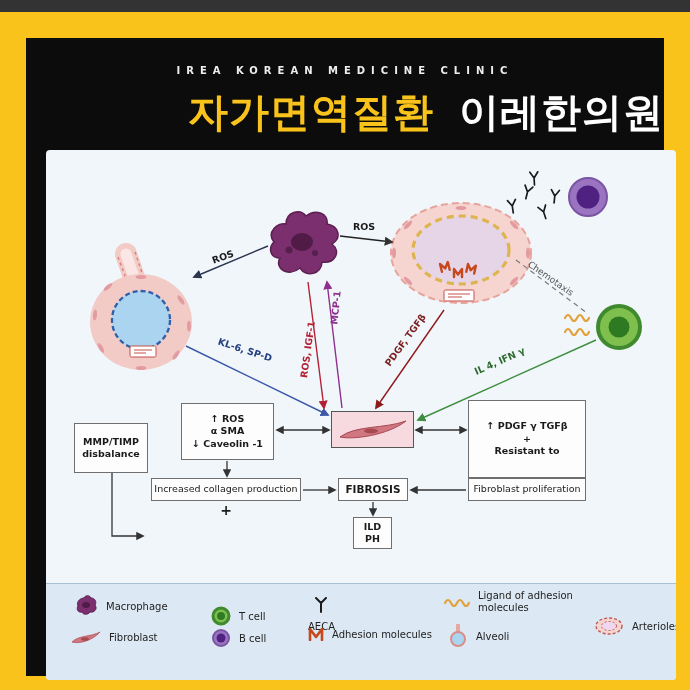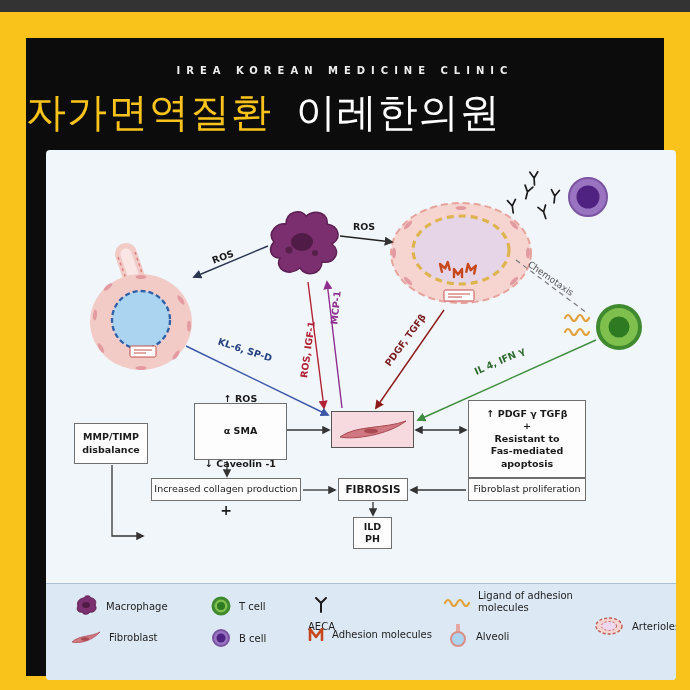--- a/index.html
+++ b/index.html
@@ -1,22 +1,22 @@
 <!DOCTYPE html>
 <html><head>
 <meta charset="utf-8">
 <style>
   * { box-sizing: border-box; }
   body { margin:0; background:#333; font-family:"DejaVu Sans", sans-serif; }
   .frame { width:690px; height:690px; background:#F9C31B; padding:26px; position:relative;margin-top:12px; }
   .inner { position:relative; width:100%; height:100%; background:#0C0C0C; }
   .clinic { position:absolute; top:27px; left:0; width:100%; text-align:center;
             color:#EDEDED; font-size:10px; letter-spacing:6px; font-weight:600; }
-  .title { position:absolute; top:47px; left:0; width:100%; text-align:left;
-           font-size:40px; font-weight:400; letter-spacing:1px; white-space:nowrap; }
+  .title { position:absolute; top:47px; left:0; width:100%; text-align:right;
+           font-size:40px; font-weight:700; letter-spacing:1px; white-space:nowrap; }
   .t-yellow { color:#F9C31B; }
   .t-white  { color:#FFFFFF; margin-left:10px; }
   .panel { position:absolute; left:20px; top:112px; width:630px; height:530px;
            background:#F1F6FB; border-radius:4px; overflow:hidden; }
   .svg-layer { position:absolute; left:0; top:0; }
   svg { font-family:"DejaVu Sans", sans-serif; }
   .box { position:absolute; background:#FDFDFE; border:1px solid #6f6f6f;
          display:flex; flex-direction:column; align-items:center; justify-content:center;
          font-size:9.5px; color:#1a1a1a; text-align:center; line-height:1.3; padding:2px; }
   .bold { font-weight:700; }
@@ -173,41 +173,40 @@
           <line x1="370" y1="280" x2="420" y2="280" marker-start="url(#mk-black)" marker-end="url(#mk-black)"></line>
           <line x1="181" y1="311" x2="181" y2="326" marker-end="url(#mk-black)"></line>
           <line x1="481" y1="312" x2="481" y2="326" marker-end="url(#mk-black)"></line>
           <line x1="257" y1="340" x2="289" y2="340" marker-end="url(#mk-black)"></line>
           <line x1="420" y1="340" x2="365" y2="340" marker-end="url(#mk-black)"></line>
           <line x1="327" y1="352" x2="327" y2="365" marker-end="url(#mk-black)"></line>
           <path d="M66,315 L66,386 L97,386" marker-end="url(#mk-black)"></path>
         </g>
       </svg>
 
-      <div class="box bold" style="left:148px; top:253px; width:93px; height:57px;gap:20px;">
+      <div class="box bold" style="left:135px; top:253px; width:93px; height:57px;">
         <span>↑ ROS</span>
         <span>α SMA</span>
         <span>↓ Caveolin -1</span>
       </div>
 
       <div class="fibro-cell">
         <svg width="70" height="22" viewBox="0 0 70 22">
           <path d="M2,18 C18,6 46,10 68,2 C50,16 16,21 2,18 Z" fill="#D07781" stroke="#A84850" stroke-width="1"></path>
           <ellipse cx="33" cy="12" rx="7" ry="2.5" fill="#A84850"></ellipse>
         </svg>
       </div>
 
       <div class="box bold" style="left:422px; top:250px; width:118px; height:78px;">
         <span>↑ PDGF γ TGFβ</span>
         <span>+</span>
         <span>Resistant to</span>
-        <span>Fas-mediated apoptosis</span>
-      </div>
-
-      <div class="box bold" style="left:28px; top:273px; width:74px; height:41px;">
+      </div>
+
+      <div class="box bold" style="left:28px; top:273px; width:74px; height:50px;">
         <span>MMP/TIMP</span>
         <span>disbalance</span>
       </div>
 
       <div class="box" style="left:105px; top:328px; width:150px; height:23px;">
         <span>Increased collagen production</span>
       </div>
 
       <div class="plus-sign" style="left:170px; top:352px;">+</div>
 
@@ -228,21 +227,21 @@
       <div class="legend">
 
         <div class="li" style="left:28px; top:11px;">
           <svg width="24" height="22" viewBox="0 0 24 22">
             <path d="M4,11 C2,6 7,3 10,3 C11,0 16,0 17,3 C21,3 23,7 21,10 C24,14 20,18 16,17 C14,20 9,20 8,17 C4,18 2,14 4,11 Z" fill="#7B2F6E" stroke="#5C1F52" stroke-width="1"></path>
             <ellipse cx="12" cy="10" rx="4" ry="3" fill="#501C47"></ellipse>
           </svg>
           <span>Macrophage</span>
         </div>
 
-        <div class="li" style="left:165px; top:12px;">
+        <div class="li" style="left:165px; top:22px;">
           <svg width="20" height="20" viewBox="0 0 20 20">
             <circle cx="10" cy="10" r="8" fill="#7FBF4D" stroke="#3F8A2E" stroke-width="3"></circle>
             <circle cx="10" cy="10" r="4" fill="#2E7A22"></circle>
           </svg>
           <span>T cell</span>
         </div>
 
         <div class="li" style="left:262px; top:13px;flex-direction:column;">
           <svg width="14" height="16" viewBox="0 0 14 16">
             <path d="M7,15 L7,6 M7,6 L2,1 M7,6 L12,1" fill="none" stroke="#1c1c1c" stroke-width="2" stroke-linecap="round"></path>

